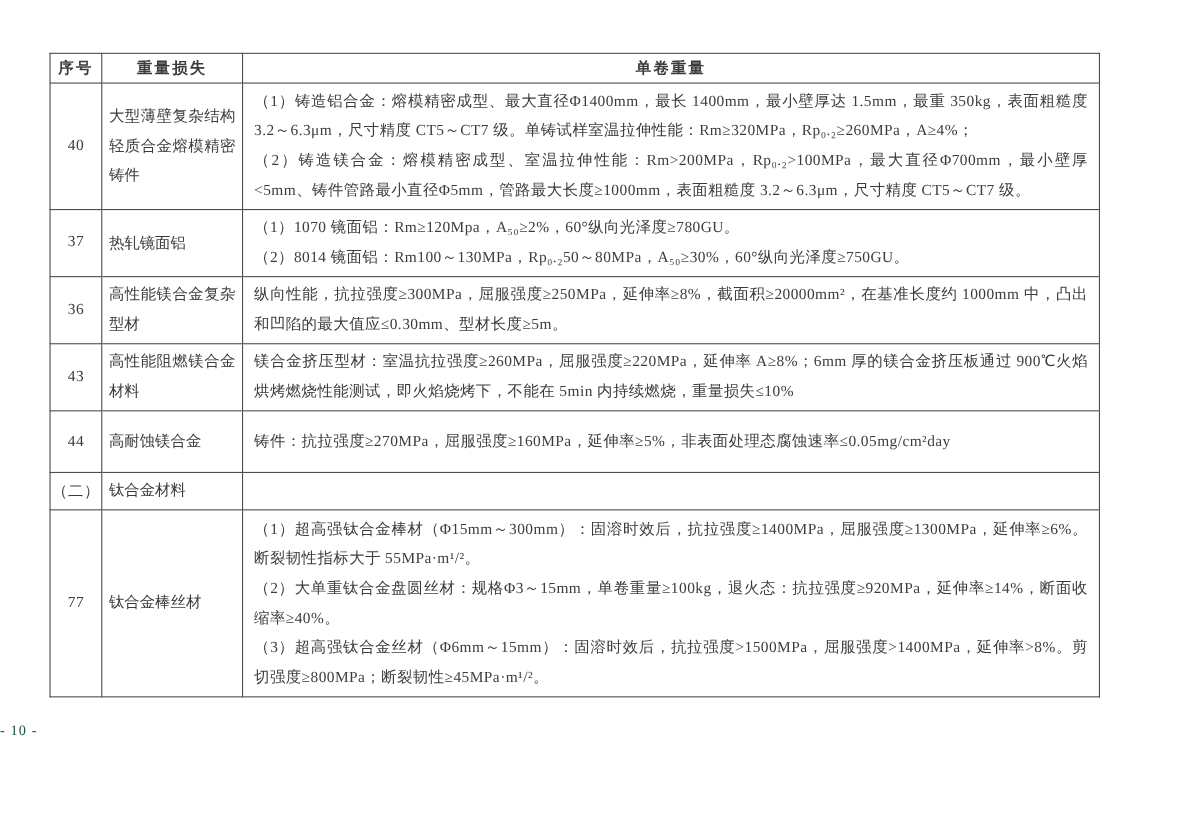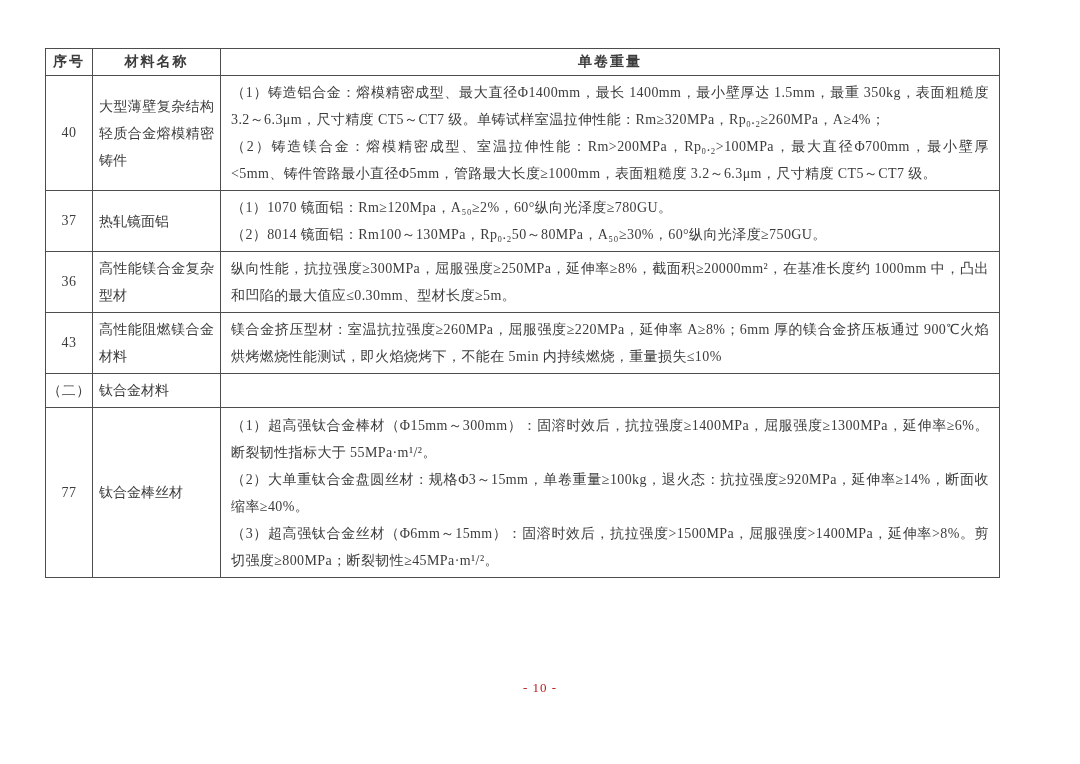--- a/index.html
+++ b/index.html
@@ -58,42 +58,41 @@
   tr.r-41 { height: 57px; }
   tr.r-42 { height: 57px; }
   tr.r-43 { height: 61px; }
   tr.r-44 { height: 56px; }
   tr.r-sec { height: 29px; }
   tr.r-45 { height: 170px; }
   .page-footer {
     position: absolute;
     left: 0;
     right: 0;
-    top: 680px;
-    text-align: center;
+    top: 656px;
     font-size: 13px;
     letter-spacing: 1px;
-    color: #b91c1c;
+    color: #14532d;
   }
 </style>
 </head>
 <body>
 
 <div class="page">
 
   <table class="spec-table">
     <colgroup>
       <col class="c-no">
       <col class="c-name">
       <col class="c-req">
     </colgroup>
     <tbody>
         <tr>
       <th>序号</th>
-      <th>材料名称</th>
+      <th>重量损失</th>
       <th>单卷重量</th>
     </tr>
 
     <tr class="r-40">
       <td class="cell-no">40</td>
       <td class="cell-name">大型薄壁复杂结构轻质合金熔模精密铸件</td>
       <td class="cell-req">
         <p>（1）铸造铝合金：熔模精密成型、最大直径Φ1400mm，最长 1400mm，最小壁厚达 1.5mm，最重 350kg，表面粗糙度 3.2～6.3μm，尺寸精度 CT5～CT7 级。单铸试样室温拉伸性能：Rm≥320MPa，Rp₀.₂≥260MPa，A≥4%；</p>
         <p>（2）铸造镁合金：熔模精密成型、室温拉伸性能：Rm&gt;200MPa，Rp₀.₂&gt;100MPa，最大直径Φ700mm，最小壁厚&lt;5mm、铸件管路最小直径Φ5mm，管路最大长度≥1000mm，表面粗糙度 3.2～6.3μm，尺寸精度 CT5～CT7 级。</p>
       </td>
@@ -117,20 +116,27 @@
     </tr>
 
     <tr class="r-43">
       <td class="cell-no">43</td>
       <td class="cell-name">高性能阻燃镁合金材料</td>
       <td class="cell-req">
         <p>镁合金挤压型材：室温抗拉强度≥260MPa，屈服强度≥220MPa，延伸率 A≥8%；6mm 厚的镁合金挤压板通过 900℃火焰烘烤燃烧性能测试，即火焰烧烤下，不能在 5min 内持续燃烧，重量损失≤10%</p>
       </td>
     </tr>
 
+    <tr class="r-44">
+      <td class="cell-no">44</td>
+      <td class="cell-name">高耐蚀镁合金</td>
+      <td class="cell-req">
+        <p>铸件：抗拉强度≥270MPa，屈服强度≥160MPa，延伸率≥5%，非表面处理态腐蚀速率≤0.05mg/cm²day</p>
+      </td>
+    </tr>
 
     <tr class="r-sec">
       <td class="cell-no">（二）</td>
       <td class="cell-name">钛合金材料</td>
       <td class="cell-req"></td>
     </tr>
 
     <tr class="r-45">
       <td class="cell-no">77</td>
       <td class="cell-name">钛合金棒丝材</td>

